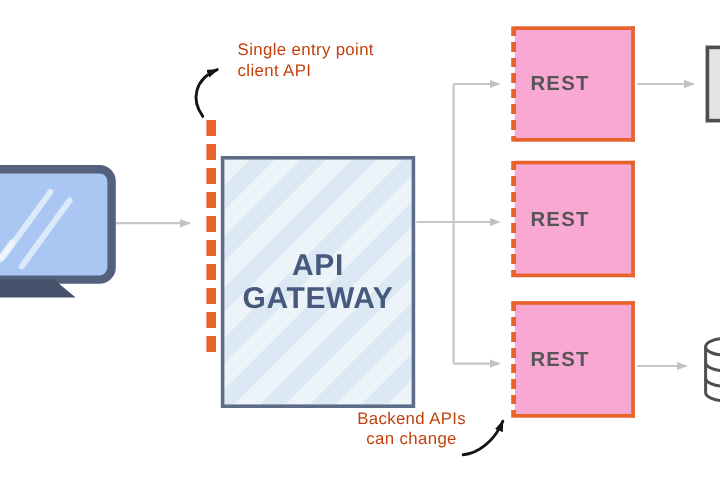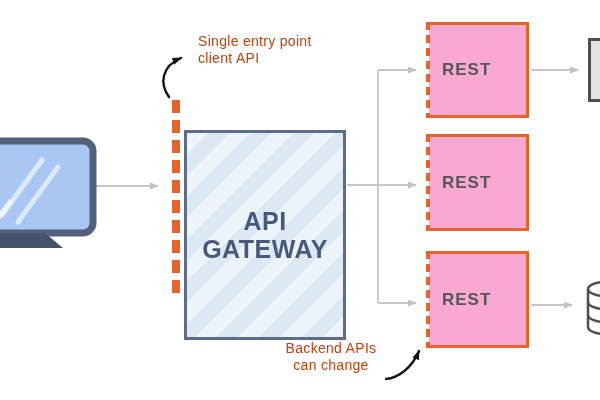--- a/index.html
+++ b/index.html
@@ -61,21 +61,21 @@
 
   
   .note {
     position: absolute;
     font-size: 14px; line-height: 17px;
     color: #c2410c;
     white-space: pre-line;
     letter-spacing: 0.3px;
   }
   .note-entry   { left: 198px; top: 33px; text-align: left; }
-  .note-backend { left: 278px; top: 340px; width: 106px; text-align: center; }
+  .note-backend { left: 290px; top: 340px; width: 106px; text-align: center; }
 
   
   .server-box {
     position: absolute; left: 588px; top: 38px;
     width: 30px; height: 64px;
     box-sizing: border-box;
     border: 3px solid #4F4F4F;
     background: #E4E4E4;
   }
 

